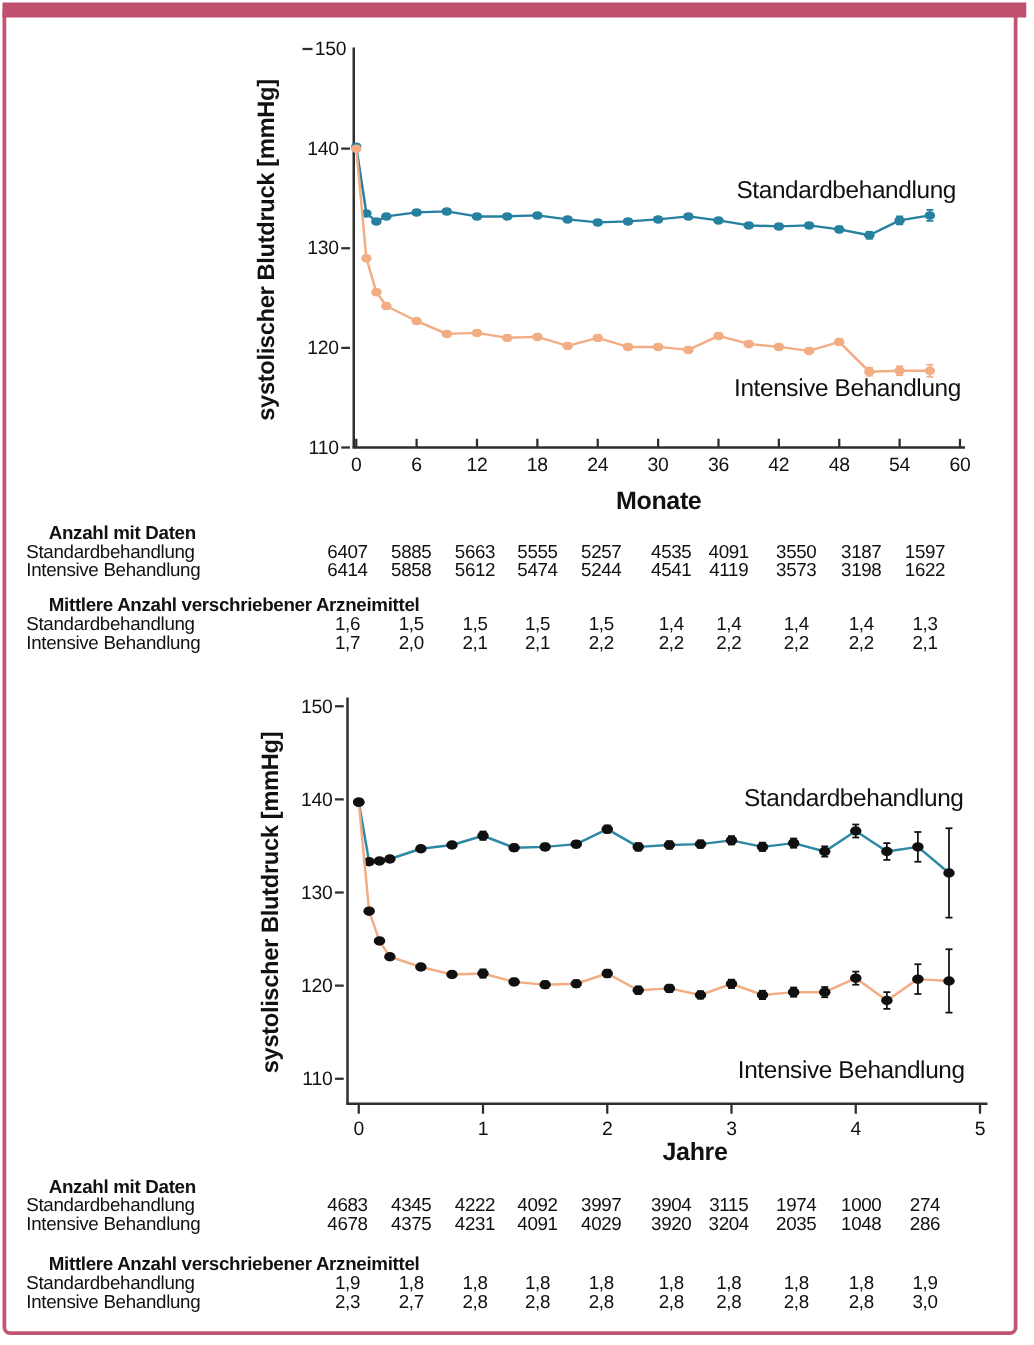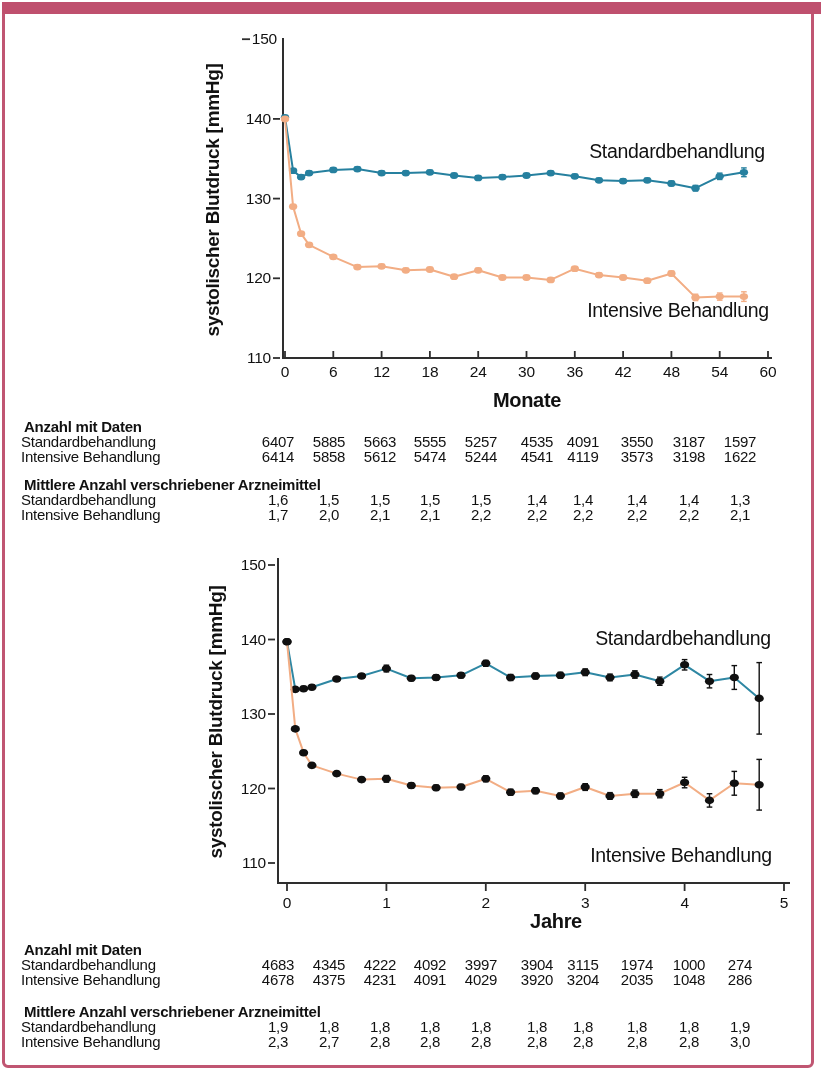--- a/index.html
+++ b/index.html
@@ -6,21 +6,21 @@
   body{
     width:827px;height:1076px;position:relative;background:#ffffff;
     font-family:"Liberation Sans", sans-serif;color:#111;overflow:hidden;
   }
   .topbar{position:absolute;left:2px;top:2px;width:819px;height:12px;}
   .framebox{position:absolute;left:2px;top:3px;width:806px;height:1059px;
     border:3px solid;border-radius:6px;}
   svg{position:absolute;left:0;top:0;}
   svg text{fill:#111;}
   .tgroup{position:absolute;left:0;right:0;font-size:15px;letter-spacing:-0.25px;line-height:15px;}
-  .ttitle{position:absolute;left:24px;top:0;font-weight:bold;white-space:nowrap;}
+  .ttitle{position:absolute;left:39px;top:0;font-weight:bold;white-space:nowrap;}
   .trow{position:absolute;left:0;right:0;height:16px;}
   .tlabel{position:absolute;left:21px;white-space:nowrap;}
   .tval{position:absolute;width:64px;text-align:center;}
 </style>
 </head>
 <body>
 
 <div class="framebox" style="border-color: rgb(192, 86, 114);"></div>
 <div class="topbar" style="background: rgb(191, 80, 110);"></div>
 

